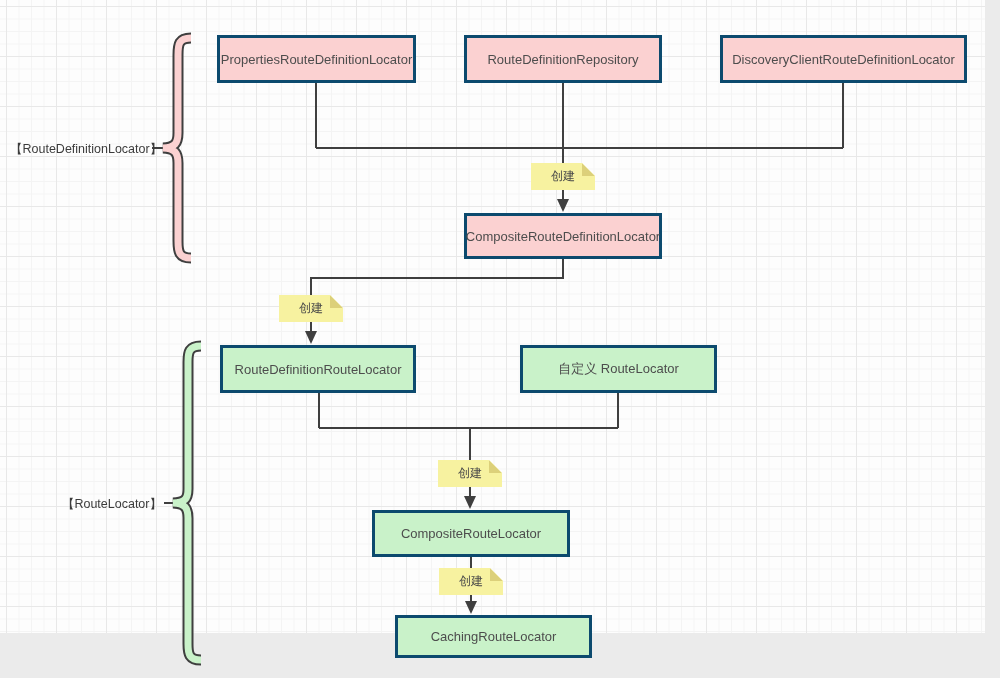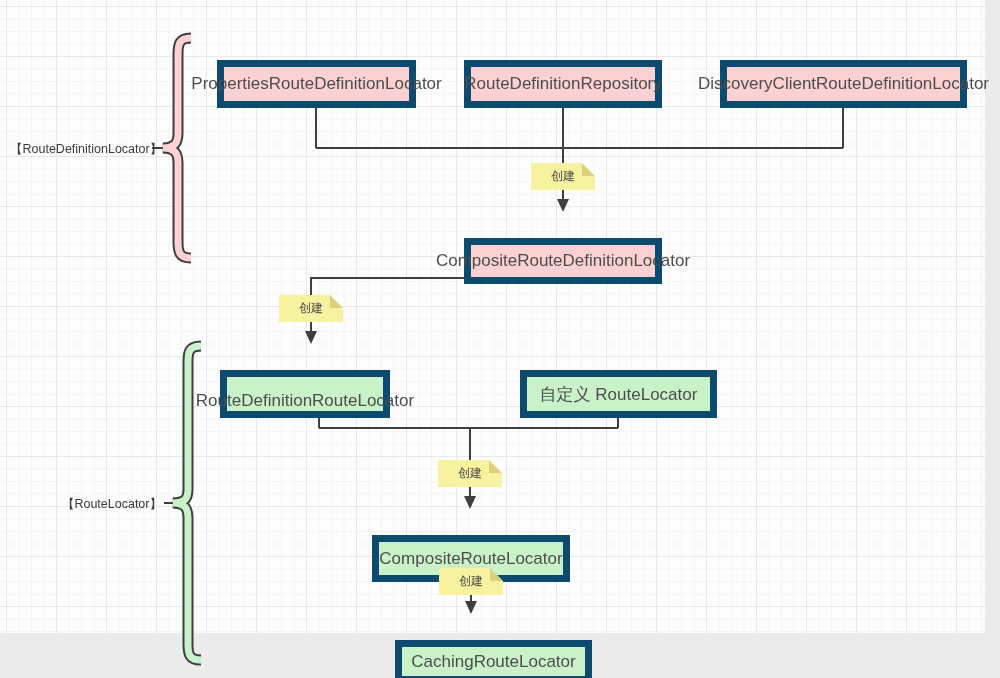--- a/index.html
+++ b/index.html
@@ -13,22 +13,22 @@
       linear-gradient(to right,#e8e8e8 1px,transparent 1px),
       linear-gradient(to bottom,#e8e8e8 1px,transparent 1px),
       linear-gradient(to right,#f4f4f4 1px,transparent 1px),
       linear-gradient(to bottom,#f4f4f4 1px,transparent 1px);
     background-size:50px 50px,50px 50px,12.5px 12.5px,12.5px 12.5px;
     background-position:6px 6px;
   }
   .overlay{position:absolute;left:0;top:0;width:1000px;height:678px;z-index:1;}
   .node{
     position:absolute;z-index:2;display:flex;align-items:center;justify-content:center;
-    border:7px solid #0c4a6e;box-sizing:border-box;
-    font-size:17px;color:#4d4d4d;text-align:center;white-space:nowrap;margin-top:25px;
+    border:3px solid #0c4a6e;box-sizing:border-box;
+    font-size:13px;color:#4d4d4d;text-align:center;white-space:nowrap;
   }
   .node.pink{background:#fbd1d1;}
   .node.green{background:#c9f2c9;}
   .glabel{
     position:absolute;z-index:2;font-size:12.5px;color:#3b3b3b;
     text-align:right;white-space:nowrap;
   }
   .note{
     position:absolute;z-index:3;background:#f7f2a0;
     display:flex;align-items:center;justify-content:center;
@@ -99,21 +99,21 @@
   <div class="node pink" style="left:464px;top:35px;width:198px;height:48px;">
     <span>RouteDefinitionRepository</span>
   </div>
   <div class="node pink" style="left:720px;top:35px;width:247px;height:48px;">
     <span>DiscoveryClientRouteDefinitionLocator</span>
   </div>
   <div class="node pink" style="left:464px;top:213px;width:198px;height:46px;">
     <span>CompositeRouteDefinitionLocator</span>
   </div>
 
-  <div class="node green" style="left:220px;top:345px;width:170px;height:48px;align-items:flex-end;">
+  <div class="node green" style="left:220px;top:345px;width:196px;height:48px;">
     <span>RouteDefinitionRouteLocator</span>
   </div>
   <div class="node green" style="left:372px;top:510px;width:198px;height:47px;">
     <span>CompositeRouteLocator</span>
   </div>
   <div class="node green" style="left:520px;top:345px;width:197px;height:48px;">
     <span>自定义 RouteLocator</span>
   </div>
   <div class="node green" style="left:395px;top:615px;width:197px;height:43px;">
     <span>CachingRouteLocator</span>

